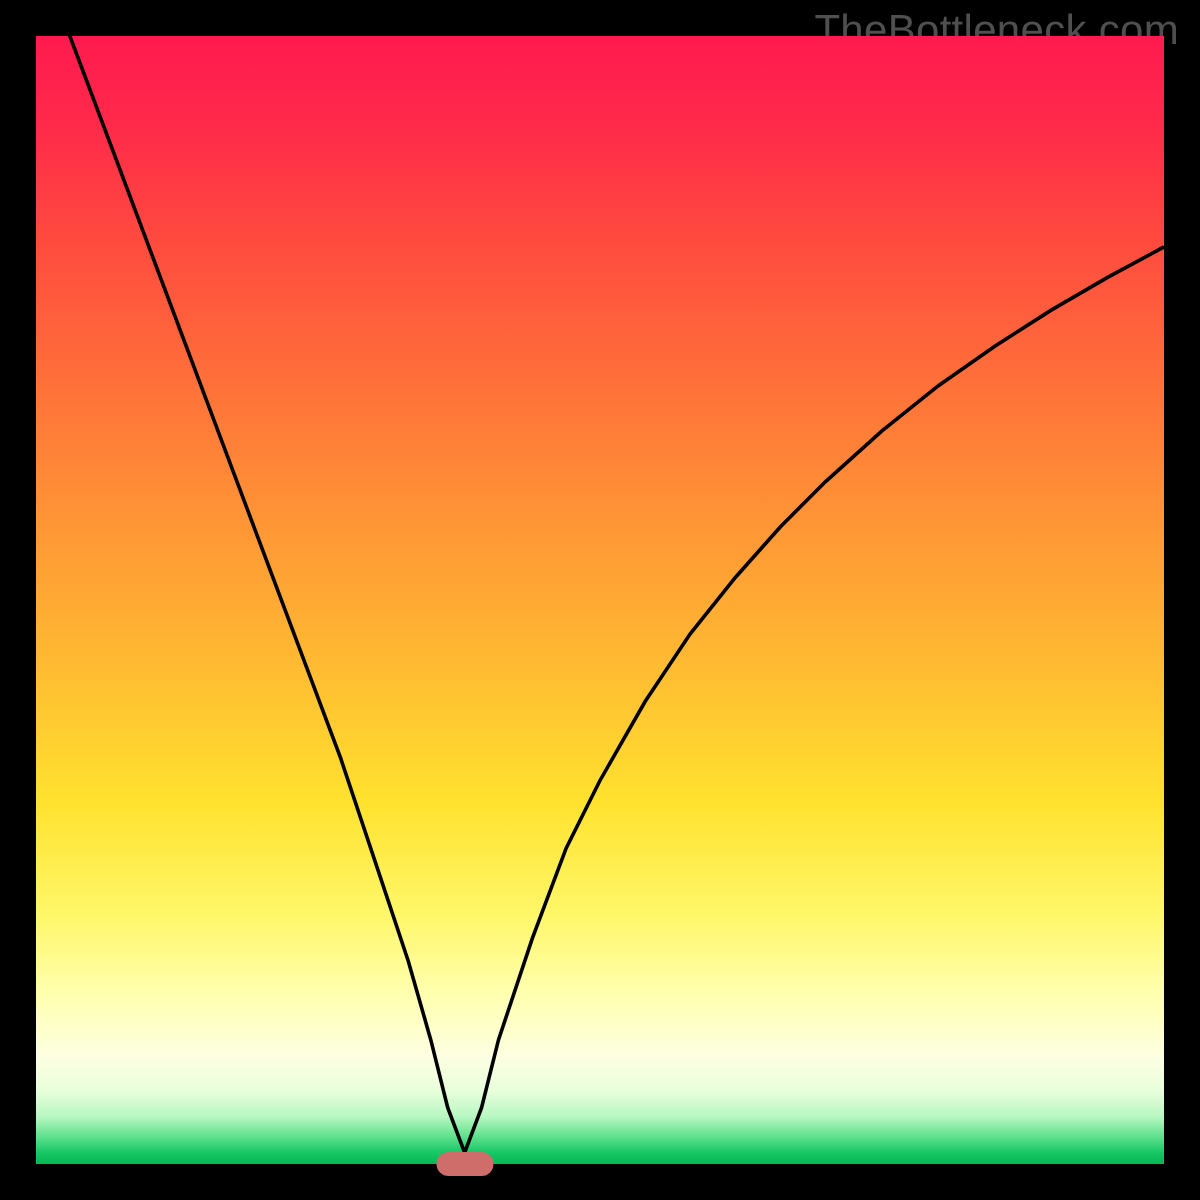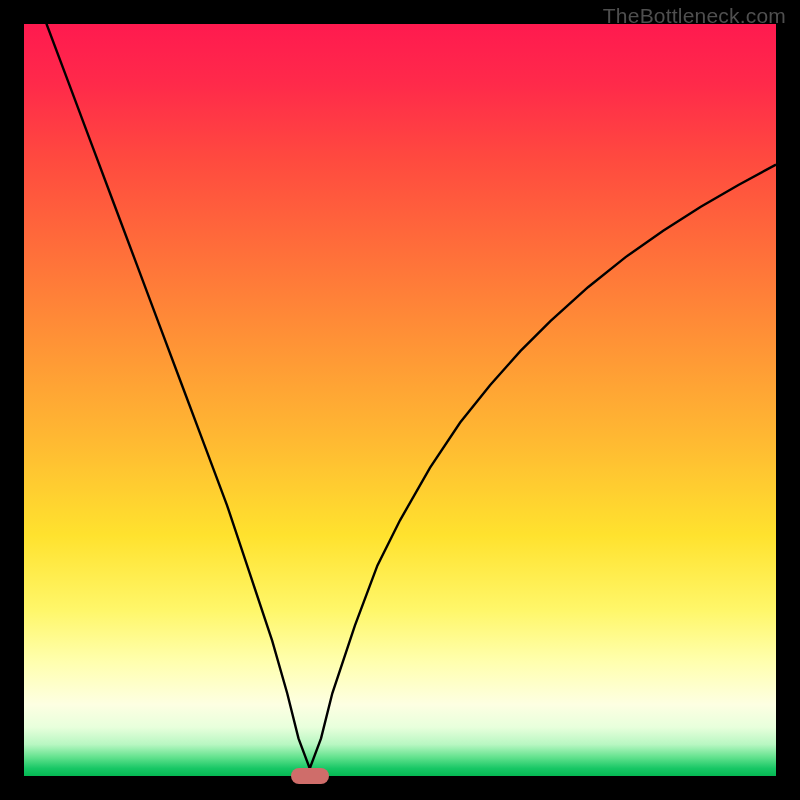--- a/index.html
+++ b/index.html
@@ -24,21 +24,21 @@
     left: 0;
     top: 0;
     width: 752px;
     height: 752px;
   }
   .watermark {
     position: absolute;
     top: 4px;
     right: 14px;
     color: #4f4f4f;
-    font-size: 21px;
+    font-size: 28px;
     font-weight: 400;
     letter-spacing: 0.2px;
   }
   .marker {
     position: absolute;
     height: 16px;
     border-radius: 8px;
     background: #cf6d6a;
   }
 </style>

